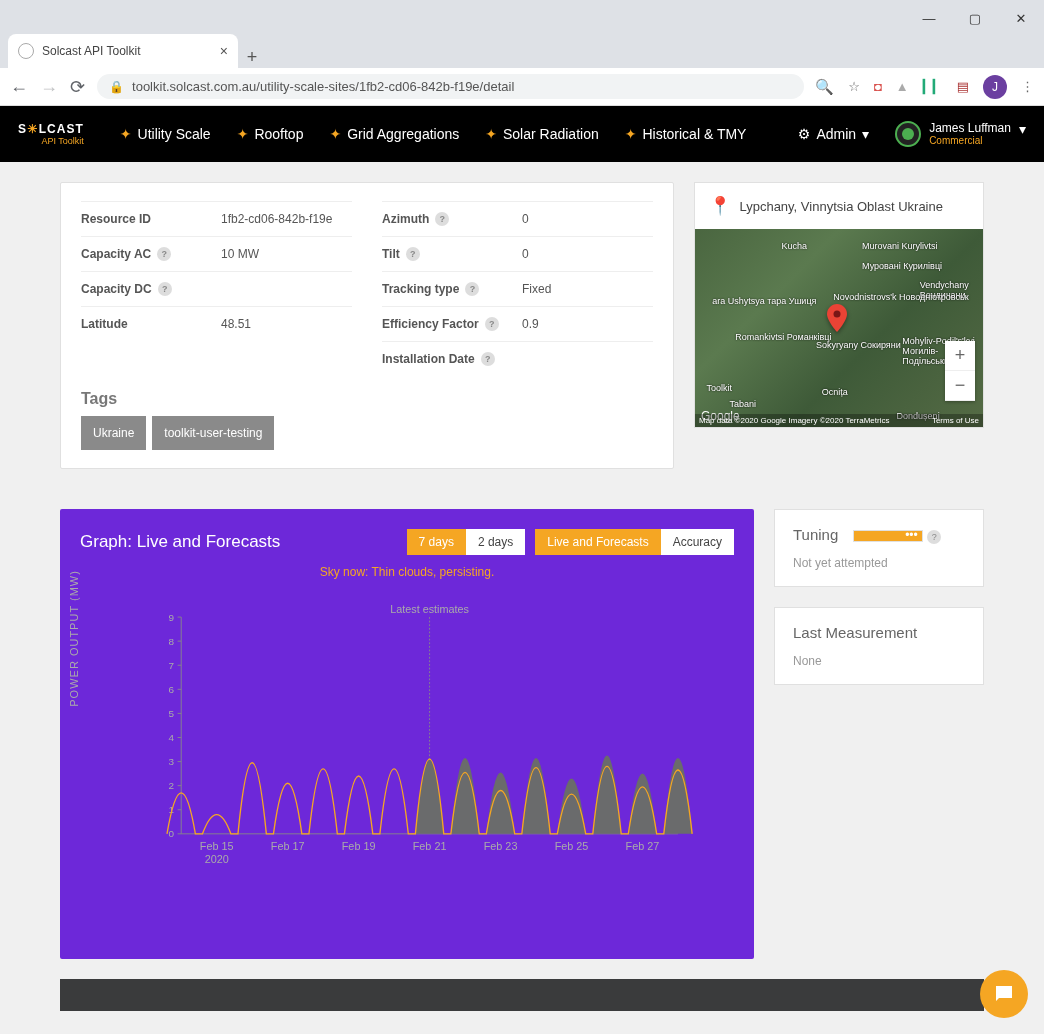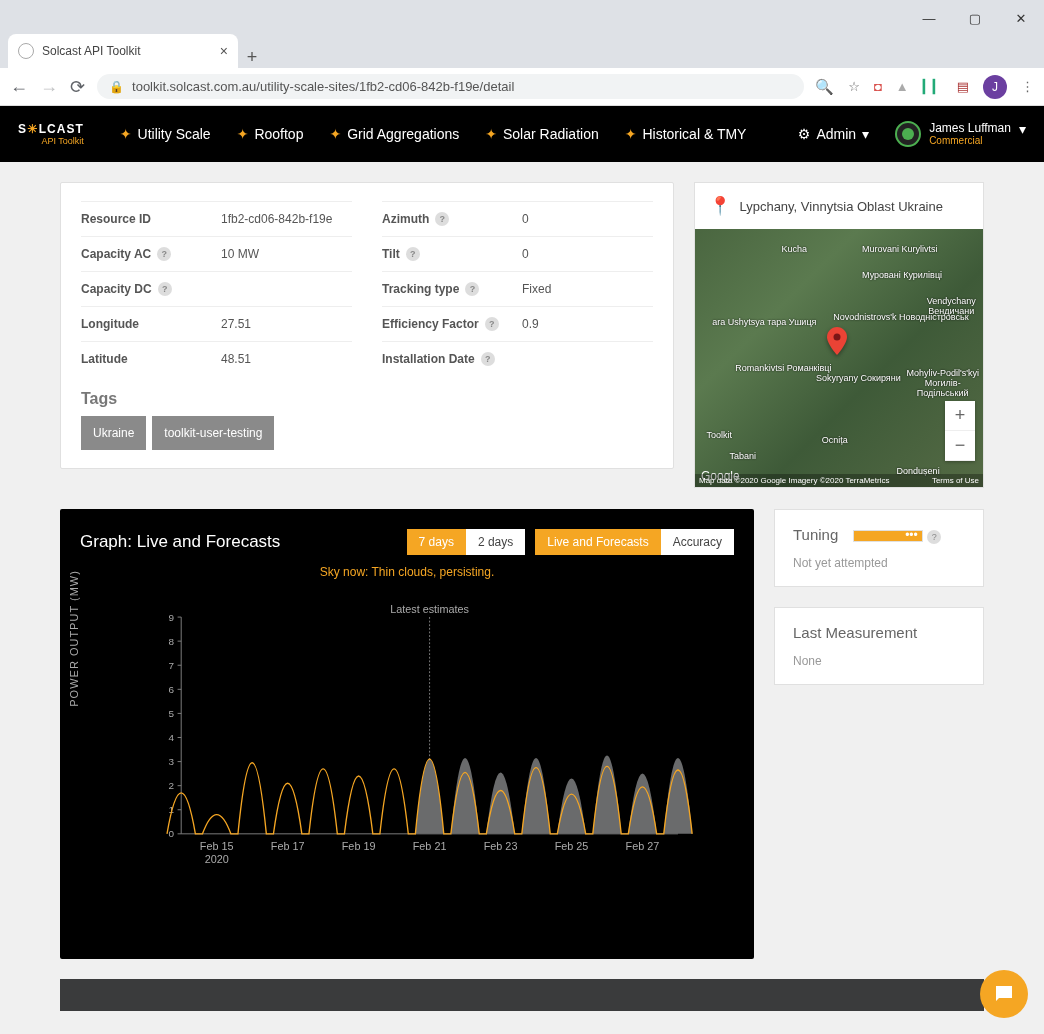--- a/index.html
+++ b/index.html
@@ -50,31 +50,31 @@
 .drow .v { color: #555; }
 .help { width: 14px; height: 14px; border-radius: 50%; background: #ddd; color: #888; font-size: 9px; display: inline-flex; align-items: center; justify-content: center; }
 
 .tags-label { font-size: 16px; color: #777; margin: 14px 0 8px; font-weight: bold; }
 .tags { display: flex; gap: 6px; }
 .tag { background: #8a8a8a; color: #fff; padding: 10px 12px; font-size: 12px; }
 
 
 .map-card { background: #fff; border: 1px solid #e0e0e0; }
 .map-loc { display: flex; align-items: center; gap: 8px; padding: 12px 14px; font-size: 13px; color: #444; }
-.map { position: relative; height: 258px; background: linear-gradient(135deg,#4a6640 0%,#5b7a4f 30%,#3e5a38 60%,#556b45 100%); overflow: hidden; text-align: center; }
+.map { position: relative; height: 198px; background: linear-gradient(135deg,#4a6640 0%,#5b7a4f 30%,#3e5a38 60%,#556b45 100%); overflow: hidden; }
 .map-label { position: absolute; color: #fff; font-size: 9px; text-shadow: 0 0 2px #000; }
 .pin { position: absolute; left: 46%; top: 38%; width: 20px; height: 28px; }
 .pin svg { filter: drop-shadow(0 2px 2px rgba(0,0,0,0.4)); }
 .zoom { position: absolute; right: 8px; bottom: 26px; width: 30px; background: #fff; box-shadow: 0 1px 3px rgba(0,0,0,.3); }
 .zoom div { height: 30px; display: flex; align-items: center; justify-content: center; font-size: 18px; color: #666; border-bottom: 1px solid #eee; }
 .gfoot { position: absolute; bottom: 0; left: 0; right: 0; font-size: 8px; color: #fff; background: rgba(0,0,0,0.3); padding: 2px 4px; display: flex; justify-content: space-between; }
 .glogo { position: absolute; bottom: 4px; left: 6px; color: #fff; font-size: 12px; font-weight: 500; }
 
 
-.graph-card { background: #000000; color: #ccc; padding: 20px; border-radius: 2px; }
+.graph-card { background: #6d28d9; color: #ccc; padding: 20px; border-radius: 2px; }
 .graph-head { display: flex; align-items: center; margin-bottom: 10px; }
 .graph-title { color: #fff; font-size: 17px; font-weight: 500; }
 .btn-group { display: flex; margin-left: auto; }
 .btn-group button { border: none; padding: 6px 12px; font-size: 12px; cursor: pointer; }
 .btn-on { background: #f5a623; color: #fff; }
 .btn-off { background: #fff; color: #444; }
 .btn-group + .btn-group { margin-left: 10px; }
 .skynow { color: #f5a623; font-size: 12px; text-align: center; margin: 8px 0 20px; }
 .chart-area { position: relative; height: 340px; }
 .ylabel { position: absolute; left: -6px; top: 50%; transform: rotate(-90deg) translateX(50%); transform-origin: left; font-size: 11px; color: #aaa; letter-spacing: 1px; }
@@ -186,24 +186,20 @@
               <div class="k">Resource ID</div>
               <div class="v">1fb2-cd06-842b-f19e</div>
             </div>
             <div class="drow">
               <div class="k">Capacity AC <span class="help">?</span></div>
               <div class="v">10 MW</div>
             </div>
             <div class="drow">
               <div class="k">Capacity DC <span class="help">?</span></div>
               <div class="v"></div>
-            </div>
-            <div class="drow">
-              <div class="k">Longitude</div>
-              <div class="v">27.51</div>
             </div>
             <div class="drow">
               <div class="k">Latitude</div>
               <div class="v">48.51</div>
             </div>
           </div>
         <div class="details-col" id="details-right">
             <div class="drow">
               <div class="k">Azimuth <span class="help">?</span></div>
               <div class="v">0</div>

